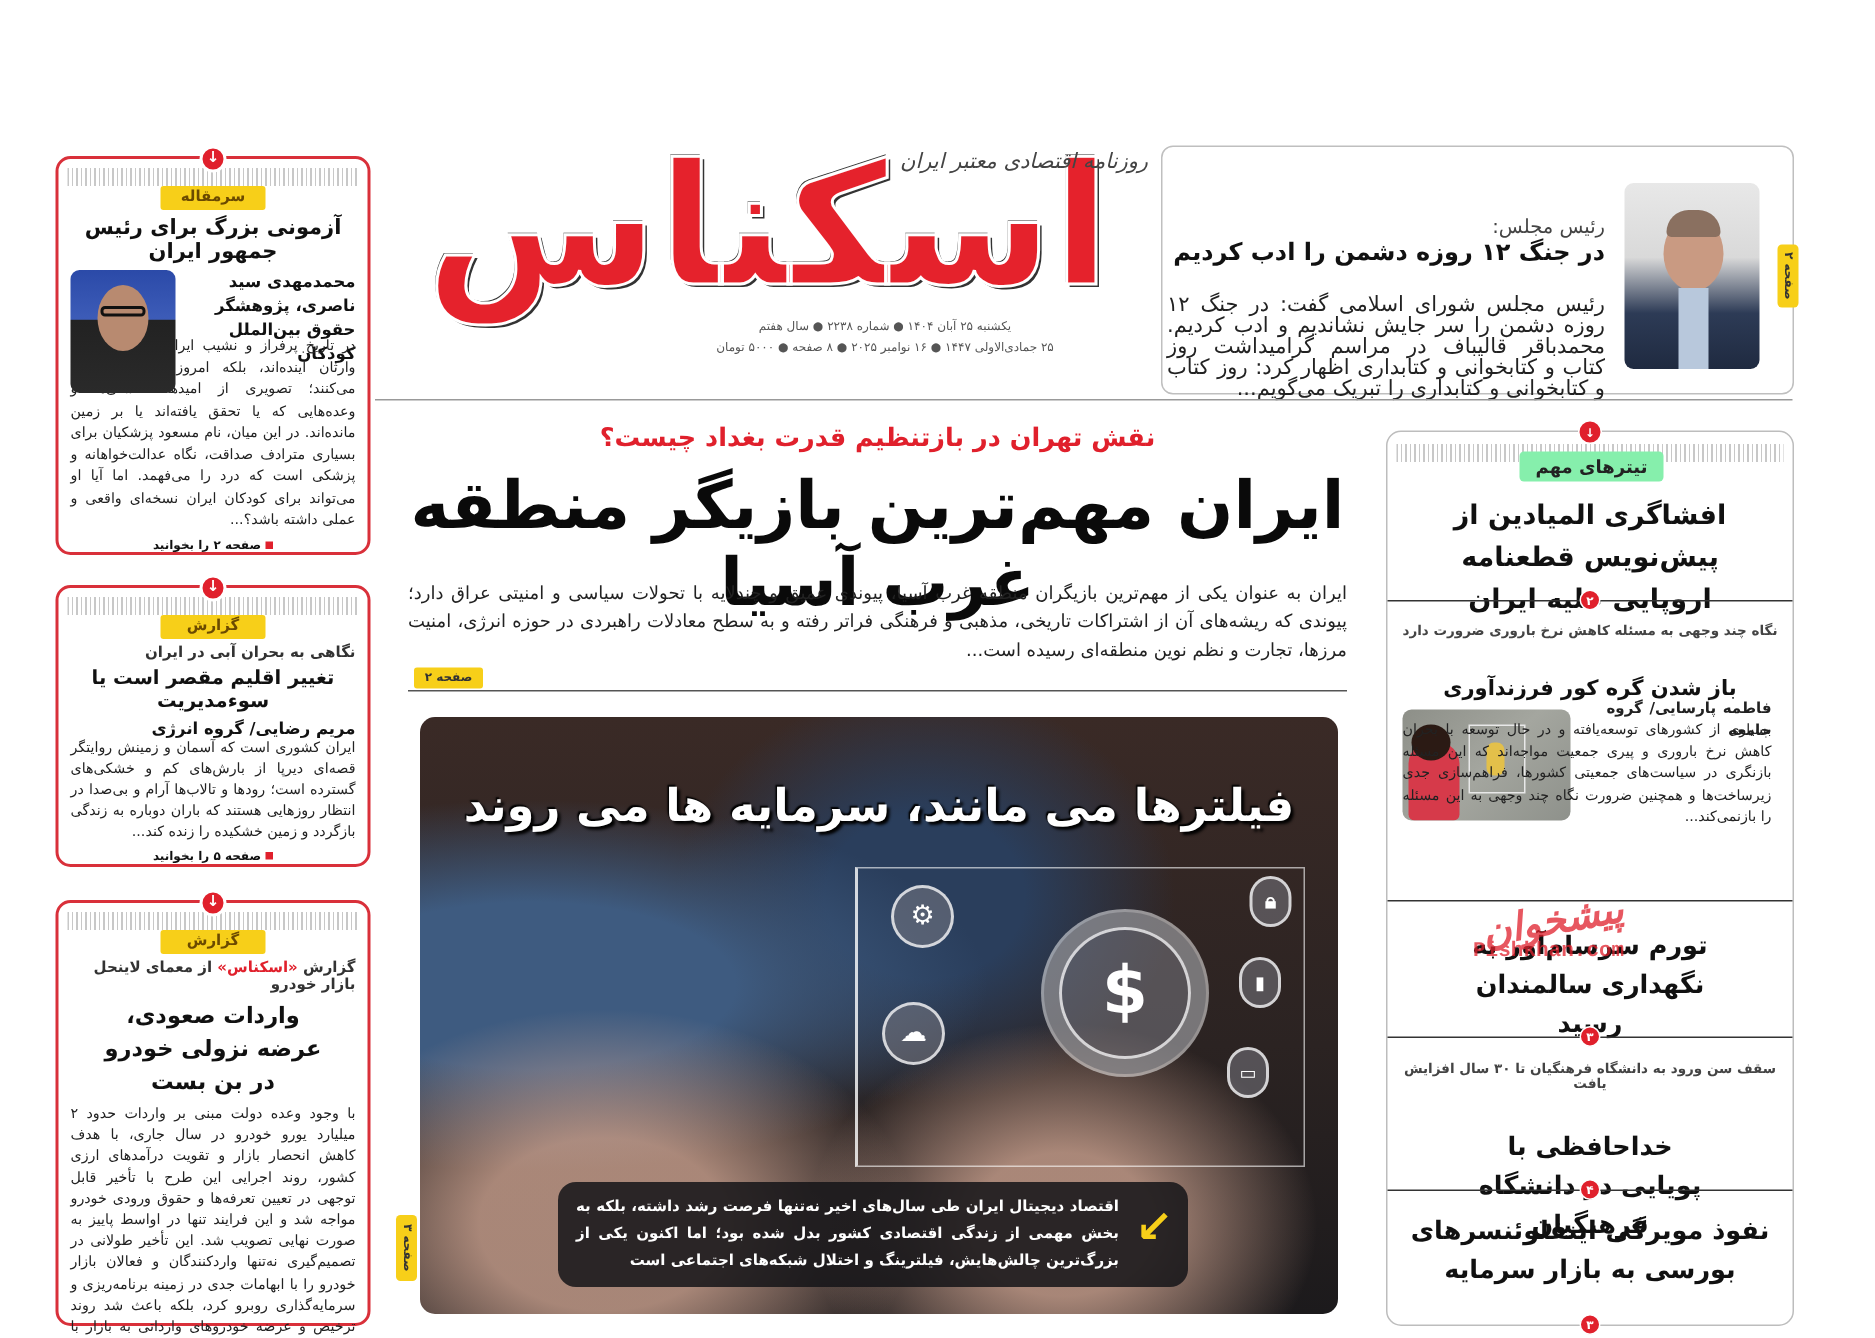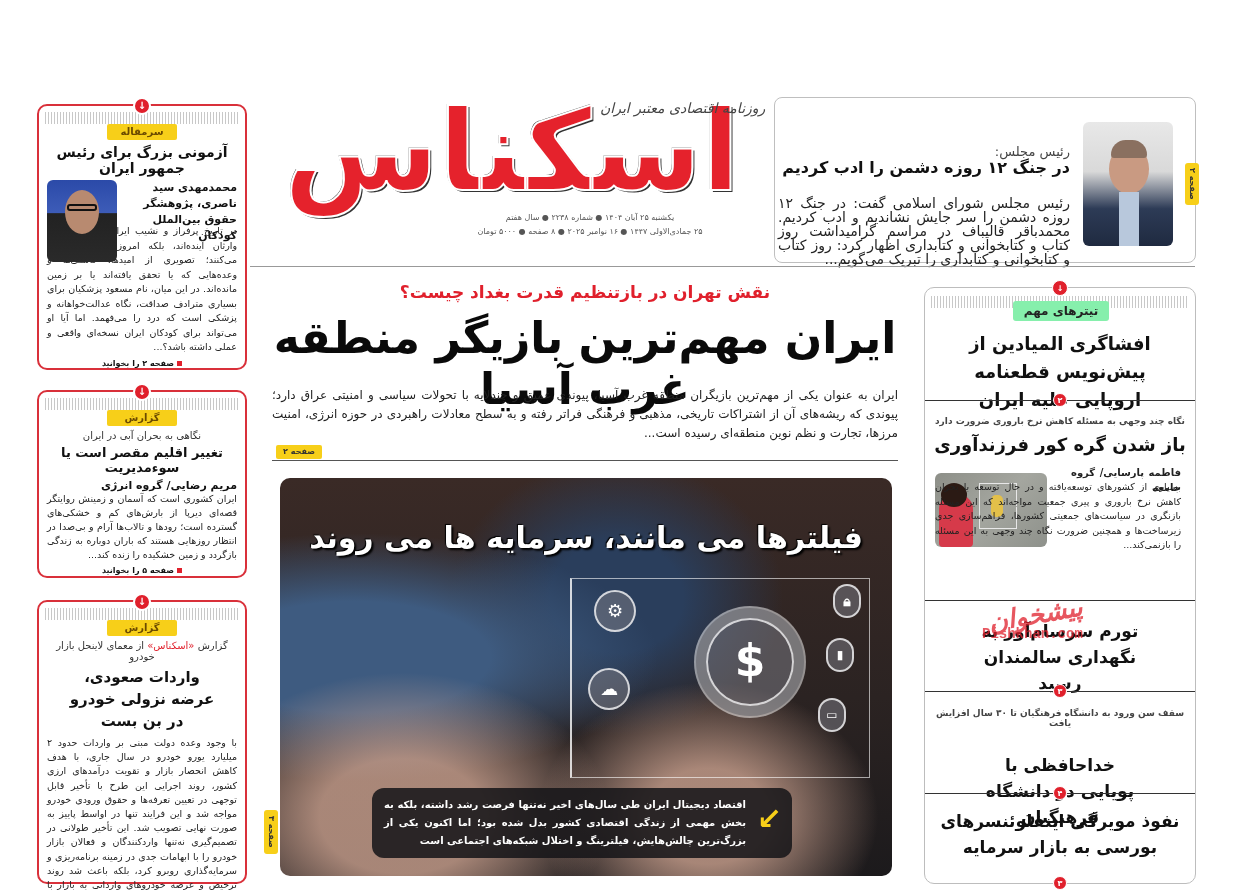--- a/index.html
+++ b/index.html
@@ -21,21 +21,21 @@
     position: absolute; top: -9px; left: 50%; transform: translateX(-50%);
     width: 18px; height: 18px; border-radius: 50%; background: #e0202c; border: 2px solid #fff;
     color: #fff; font-size: 10px; line-height: 14px; text-align: center; font-weight: bold;
   }
   .tag {
     display: block; margin: 12px auto 4px; width: 70px; height: 16px; background: #f7cf19;
     text-align: center; font-size: 10px; font-weight: bold; line-height: 16px; color: #6b4a00;
     border-radius: 2px; position: relative;
   }
   .sb-title { font-weight: bold; text-align: center; font-size: 13px; margin: 4px 0; color: #111; }
-  .sb-kicker { text-align: center; font-size: 10px; color: #333; font-weight: normal; }
+  .sb-kicker { text-align: right; font-size: 10px; color: #333; font-weight: bold; }
   .sb-author { font-weight: bold; font-size: 11px; color: #111; }
   .sb-body { font-size: 10px; line-height: 15px; color: #222; text-align: justify; }
   .sb-more { text-align: center; font-size: 8px; font-weight: bold; margin-top: 4px; color: #111; }
   .sb-more::before { content: ""; display: inline-block; width: 5px; height: 5px; background: #e0202c; margin-left: 3px; }
   .red { color: #e0202c; }
 
   
   .masthead-logo {
     position: absolute; left: 272px; top: 92px; width: 480px; height: 118px;
     font-family: "DejaVu Sans", sans-serif; font-weight: bold; font-size: 112px; line-height: 118px;
@@ -213,21 +213,21 @@
   <div class="rc-tag">تیترهای مهم</div>
 
   <div class="rc-item" style="top:42px; padding:0 18px;">
     <div class="rc-title" style="font-size:18px; line-height:28px;">افشاگری المیادین از پیش‌نویس قطعنامه اروپایی علیه ایران</div>
   </div>
   <div class="rc-sep" style="top:112px;"></div>
   <div class="rc-num" style="top:105px;">۲</div>
 
   <div class="rc-item" style="top:128px;">
     <div class="rc-kicker">نگاه چند وجهی به مسئله کاهش نرخ باروری ضرورت دارد</div>
-    <div class="rc-title" style="font-size:18px; margin-top:6px;">باز شدن گره کور فرزندآوری</div>
+    <div class="rc-title" style="font-size:14px; margin-top:20px;">باز شدن گره کور فرزندآوری</div>
   </div>
   <div class="child-photo" style="left:auto; right:148px; top:185px; left:148px;">
     <div class="house"></div>
       <div class="doll"></div>
       <div class="kid"></div>
       <div class="head"></div>
   </div>
   <div class="rc-body" style="right:14px; top:177px; width:110px; font-weight:bold; font-size:10px;">فاطمه پارسایی/ گروه جامعه</div>
   <div class="rc-body" style="right:14px; top:192px; width:246px; font-size:9.5px; line-height:14.5px; padding-left:0;">بسیاری از کشورهای توسعه‌یافته و در حال توسعه با بحران کاهش نرخ باروری و پیری جمعیت مواجه‌اند که این مسئله بازنگری در سیاست‌های جمعیتی کشورها، فراهم‌سازی جدی زیرساخت‌ها و همچنین ضرورت نگاه چند وجهی به این مسئله را بازنمی‌کند...</div>
   <div class="rc-sep" style="top:312px;"></div>

